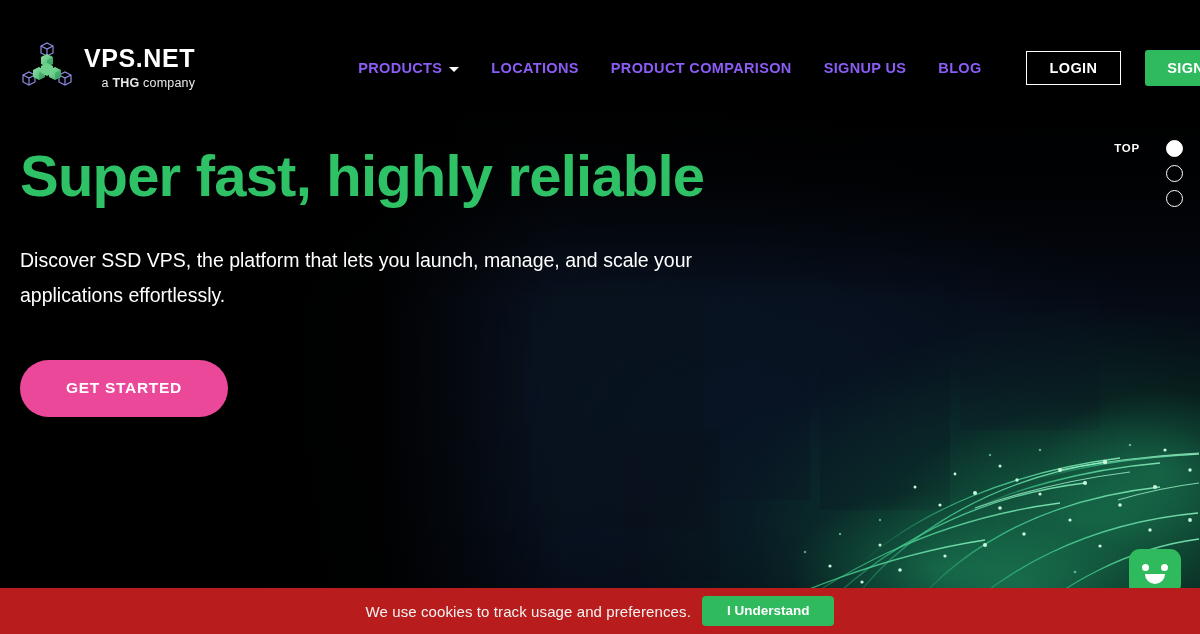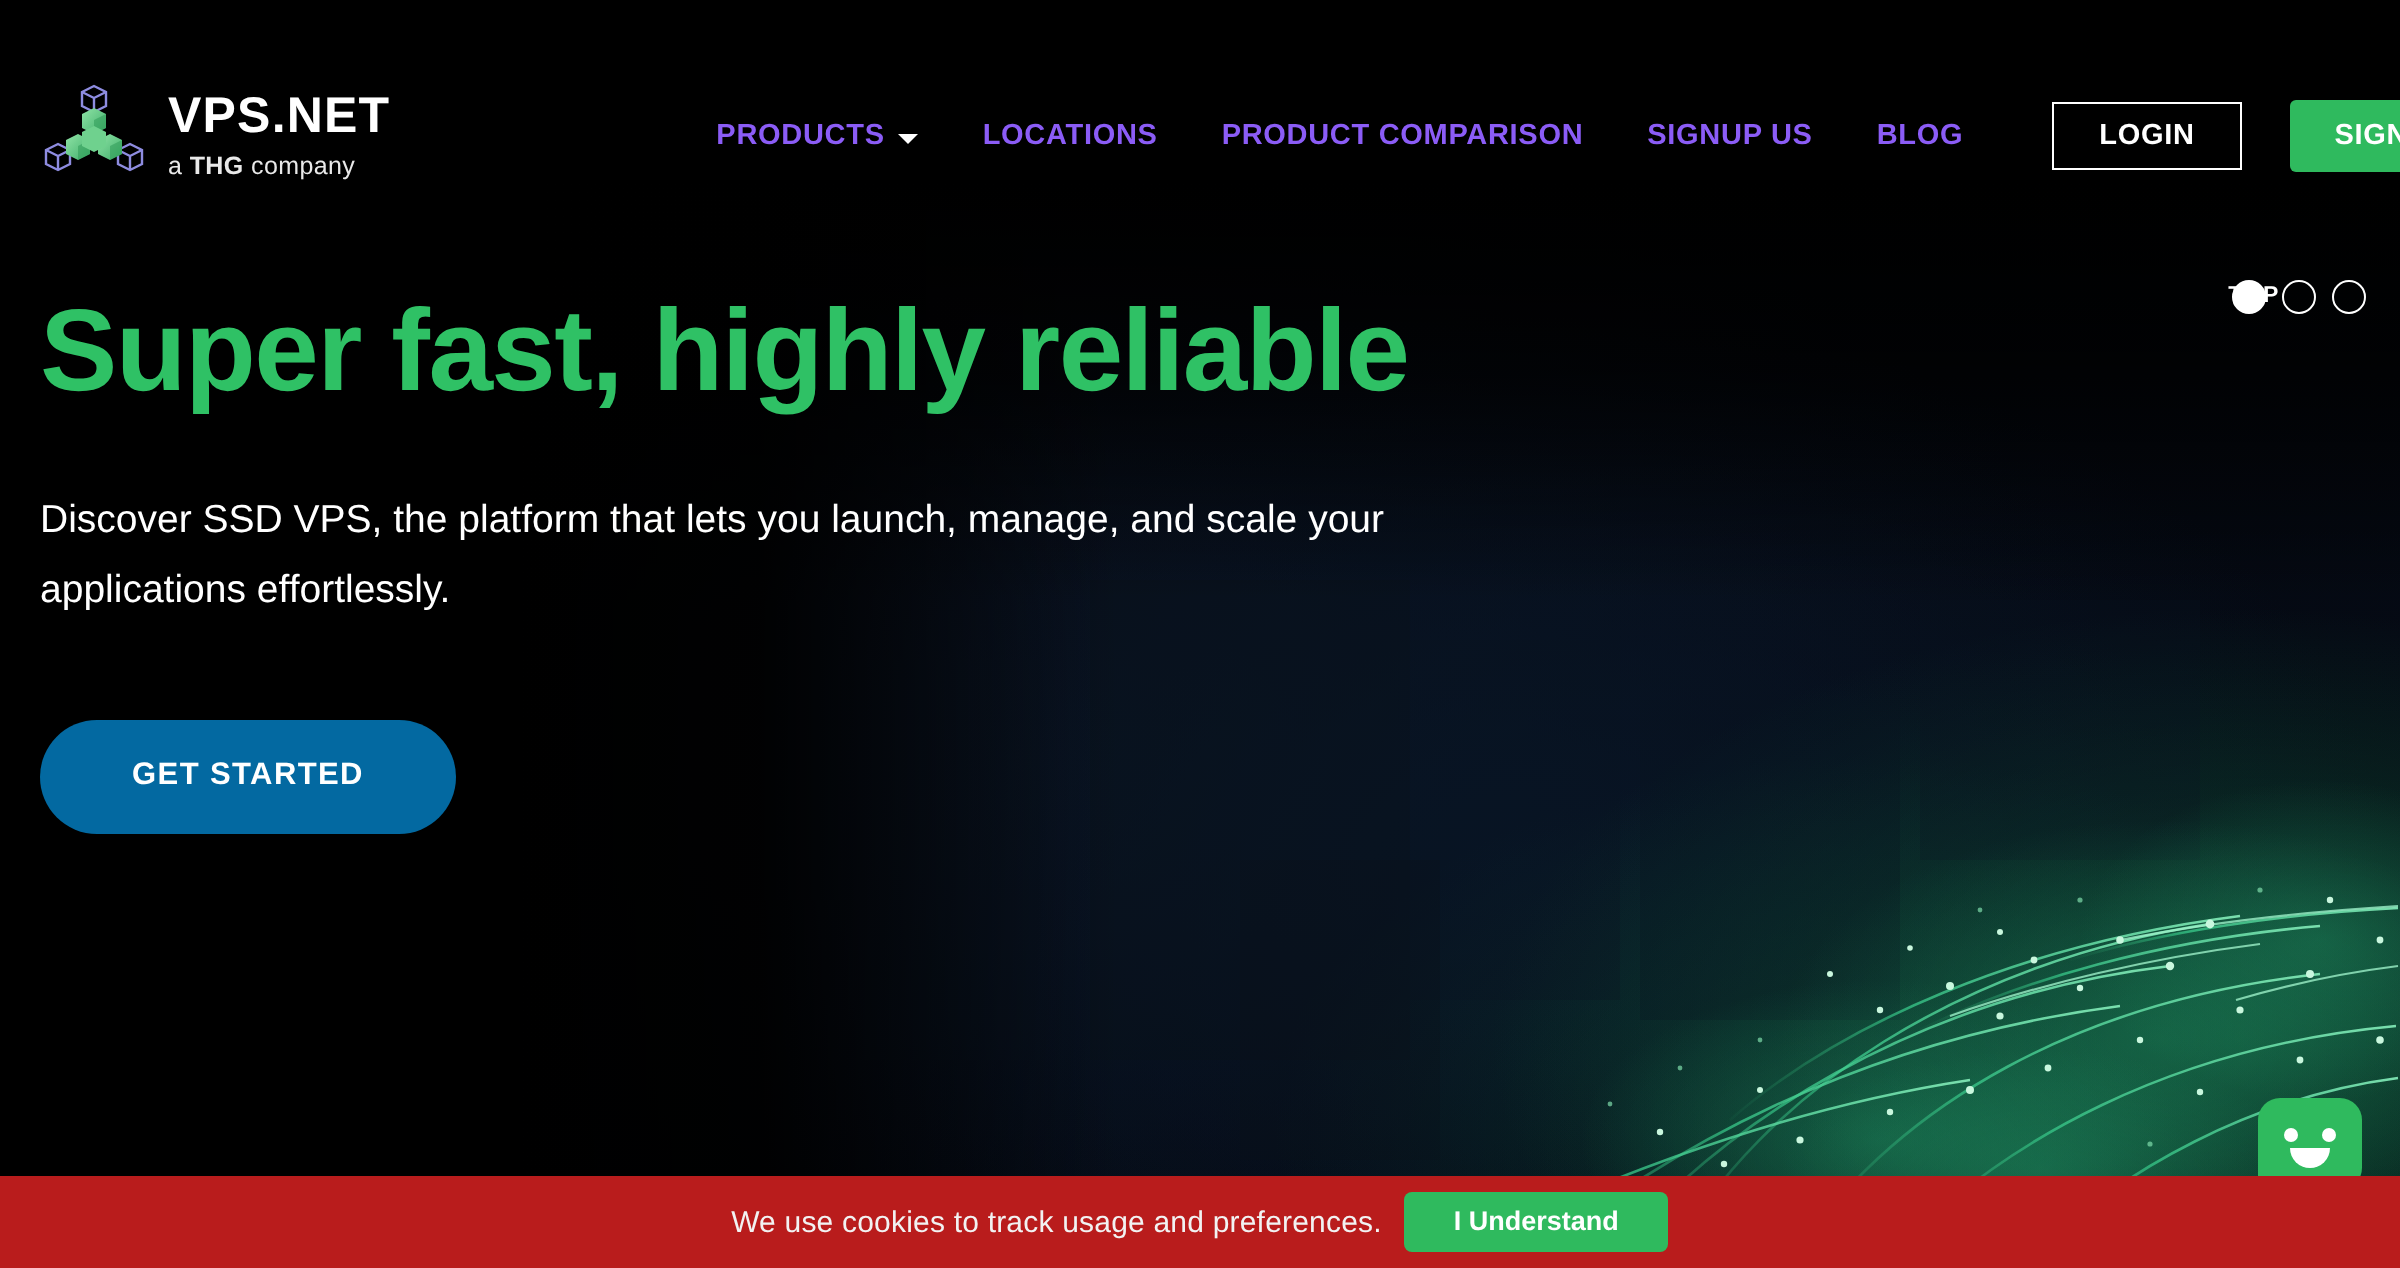--- a/index.html
+++ b/index.html
@@ -40,21 +40,21 @@
     background:linear-gradient(180deg,#000 0%,#000 30%, rgba(0,0,0,.72) 62%, rgba(0,0,0,0) 100%);
   }
 
   
   .header {
     position:absolute; left:0; top:0; width:1200px; height:136px;
     display:flex; align-items:center; z-index:40;
   }
   .logo-wrap { display:flex; align-items:center; margin-left:20px; gap:12px; }
   .logo-mark { width:52px; height:52px; position:relative; flex:none; }
-  .logo-text { display:flex; flex-direction:column; justify-content:center; }
+  .logo-text { display:flex; flex-direction:column; justify-content:center;text-align:right; }
   .logo-title {
     color:#fff; font-size:25px; font-weight:bold; letter-spacing:.6px; line-height:1;
   }
   .logo-sub {
     color:#e9e9e9; font-size:12.5px; line-height:1; margin-top:6px; letter-spacing:.2px;
   }
   .logo-sub b { font-weight:bold; }
 
   .nav { display:flex; align-items:center; margin-left:147px; gap:0; }
   .nav-item {
@@ -83,29 +83,29 @@
     color:#2fc165; font-size:58px; font-weight:bold;
     letter-spacing:-0.8px; line-height:1.05; white-space:nowrap;
     font-stretch:condensed;
   }
   .subhead {
     color:#fff; font-size:19.5px; line-height:1.82; margin-top:36px;
     max-width:700px; font-weight:400;
   }
   .btn-getstarted {
     margin-top:46px; display:inline-flex; align-items:center; justify-content:center;
-    background:#0369a1; color:#fff; border:none; border-radius:999px;
+    background:#ec4899; color:#fff; border:none; border-radius:999px;
     width:208px; height:57px; font-size:15.5px; font-weight:bold; letter-spacing:.7px;
     cursor:pointer;
   }
 
   
   .dots {
     position:absolute; right:17px; top:140px; z-index:45;
-    display:flex; flex-direction:row; align-items:center; gap:8px;
+    display:flex; flex-direction:column; align-items:center; gap:8px;
   }
   .dots-label {
     position:absolute; right:43px; top:2px; color:#fff;
     font-size:11.5px; font-weight:bold; letter-spacing:.8px; white-space:nowrap;
   }
   .dot { width:17px; height:17px; border-radius:50%; border:1.6px solid #fff; cursor:pointer; }
   .dot.active { background:#fff; }
 
   
   .chat {

